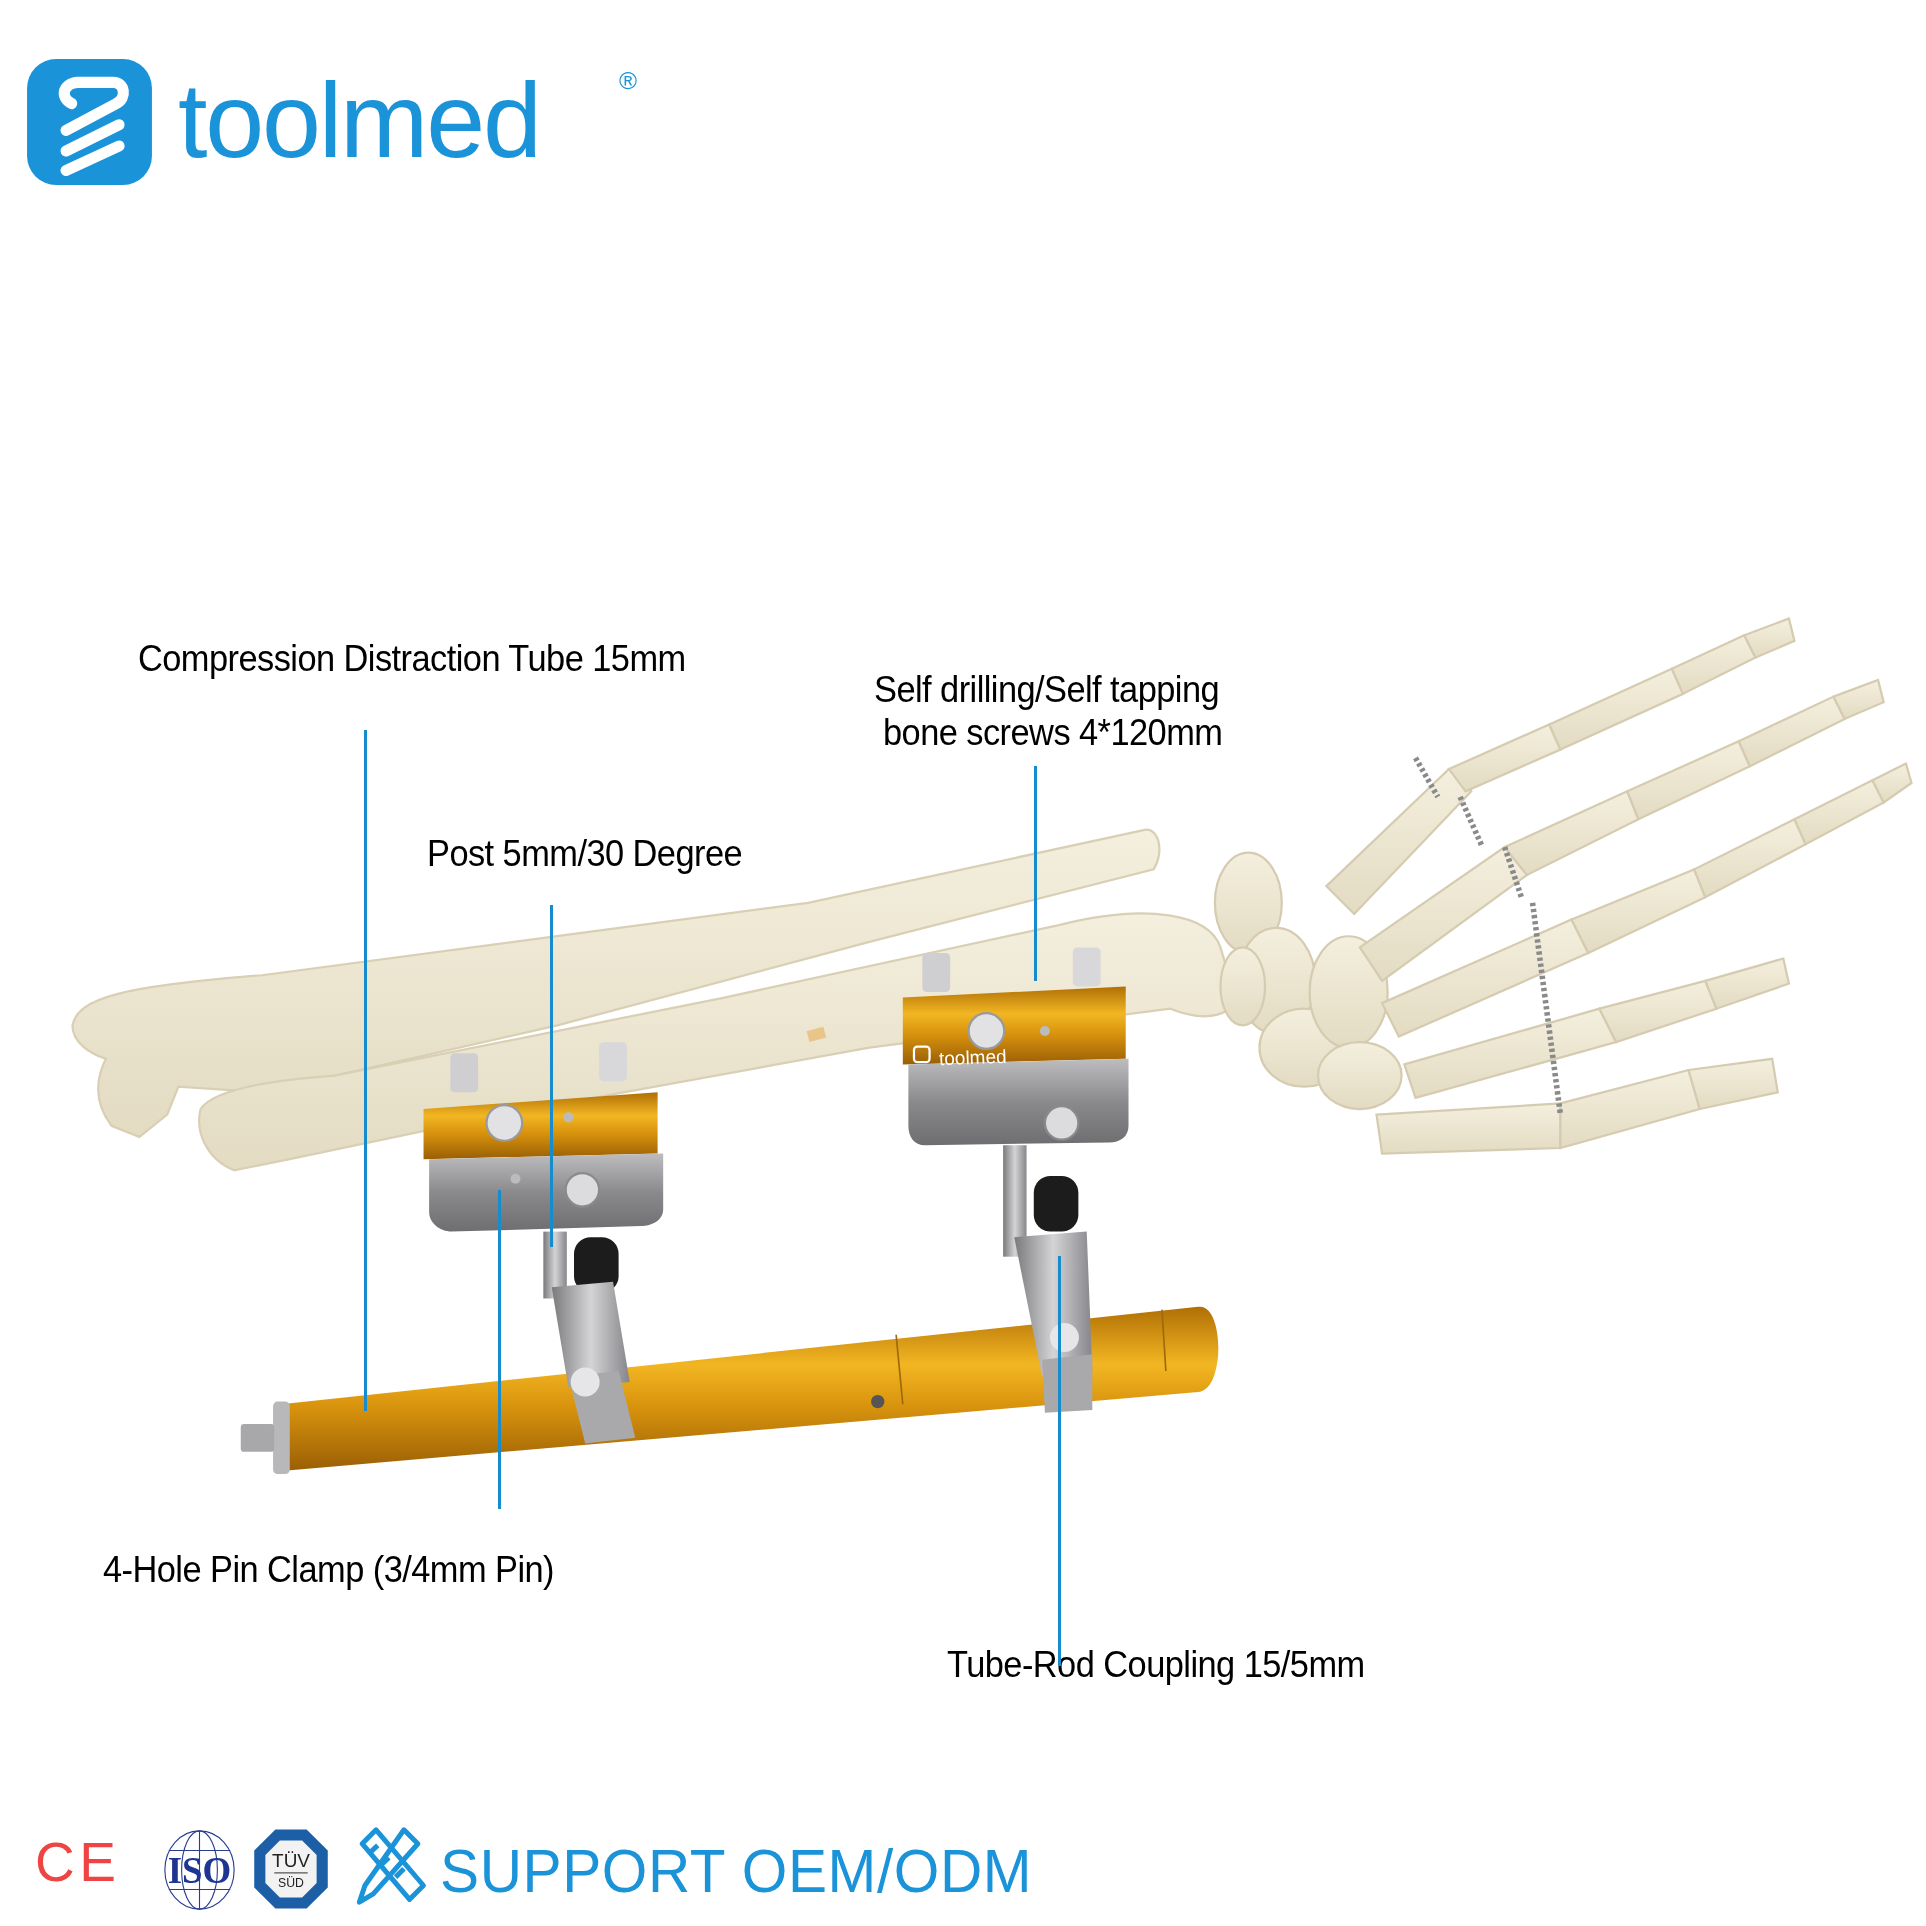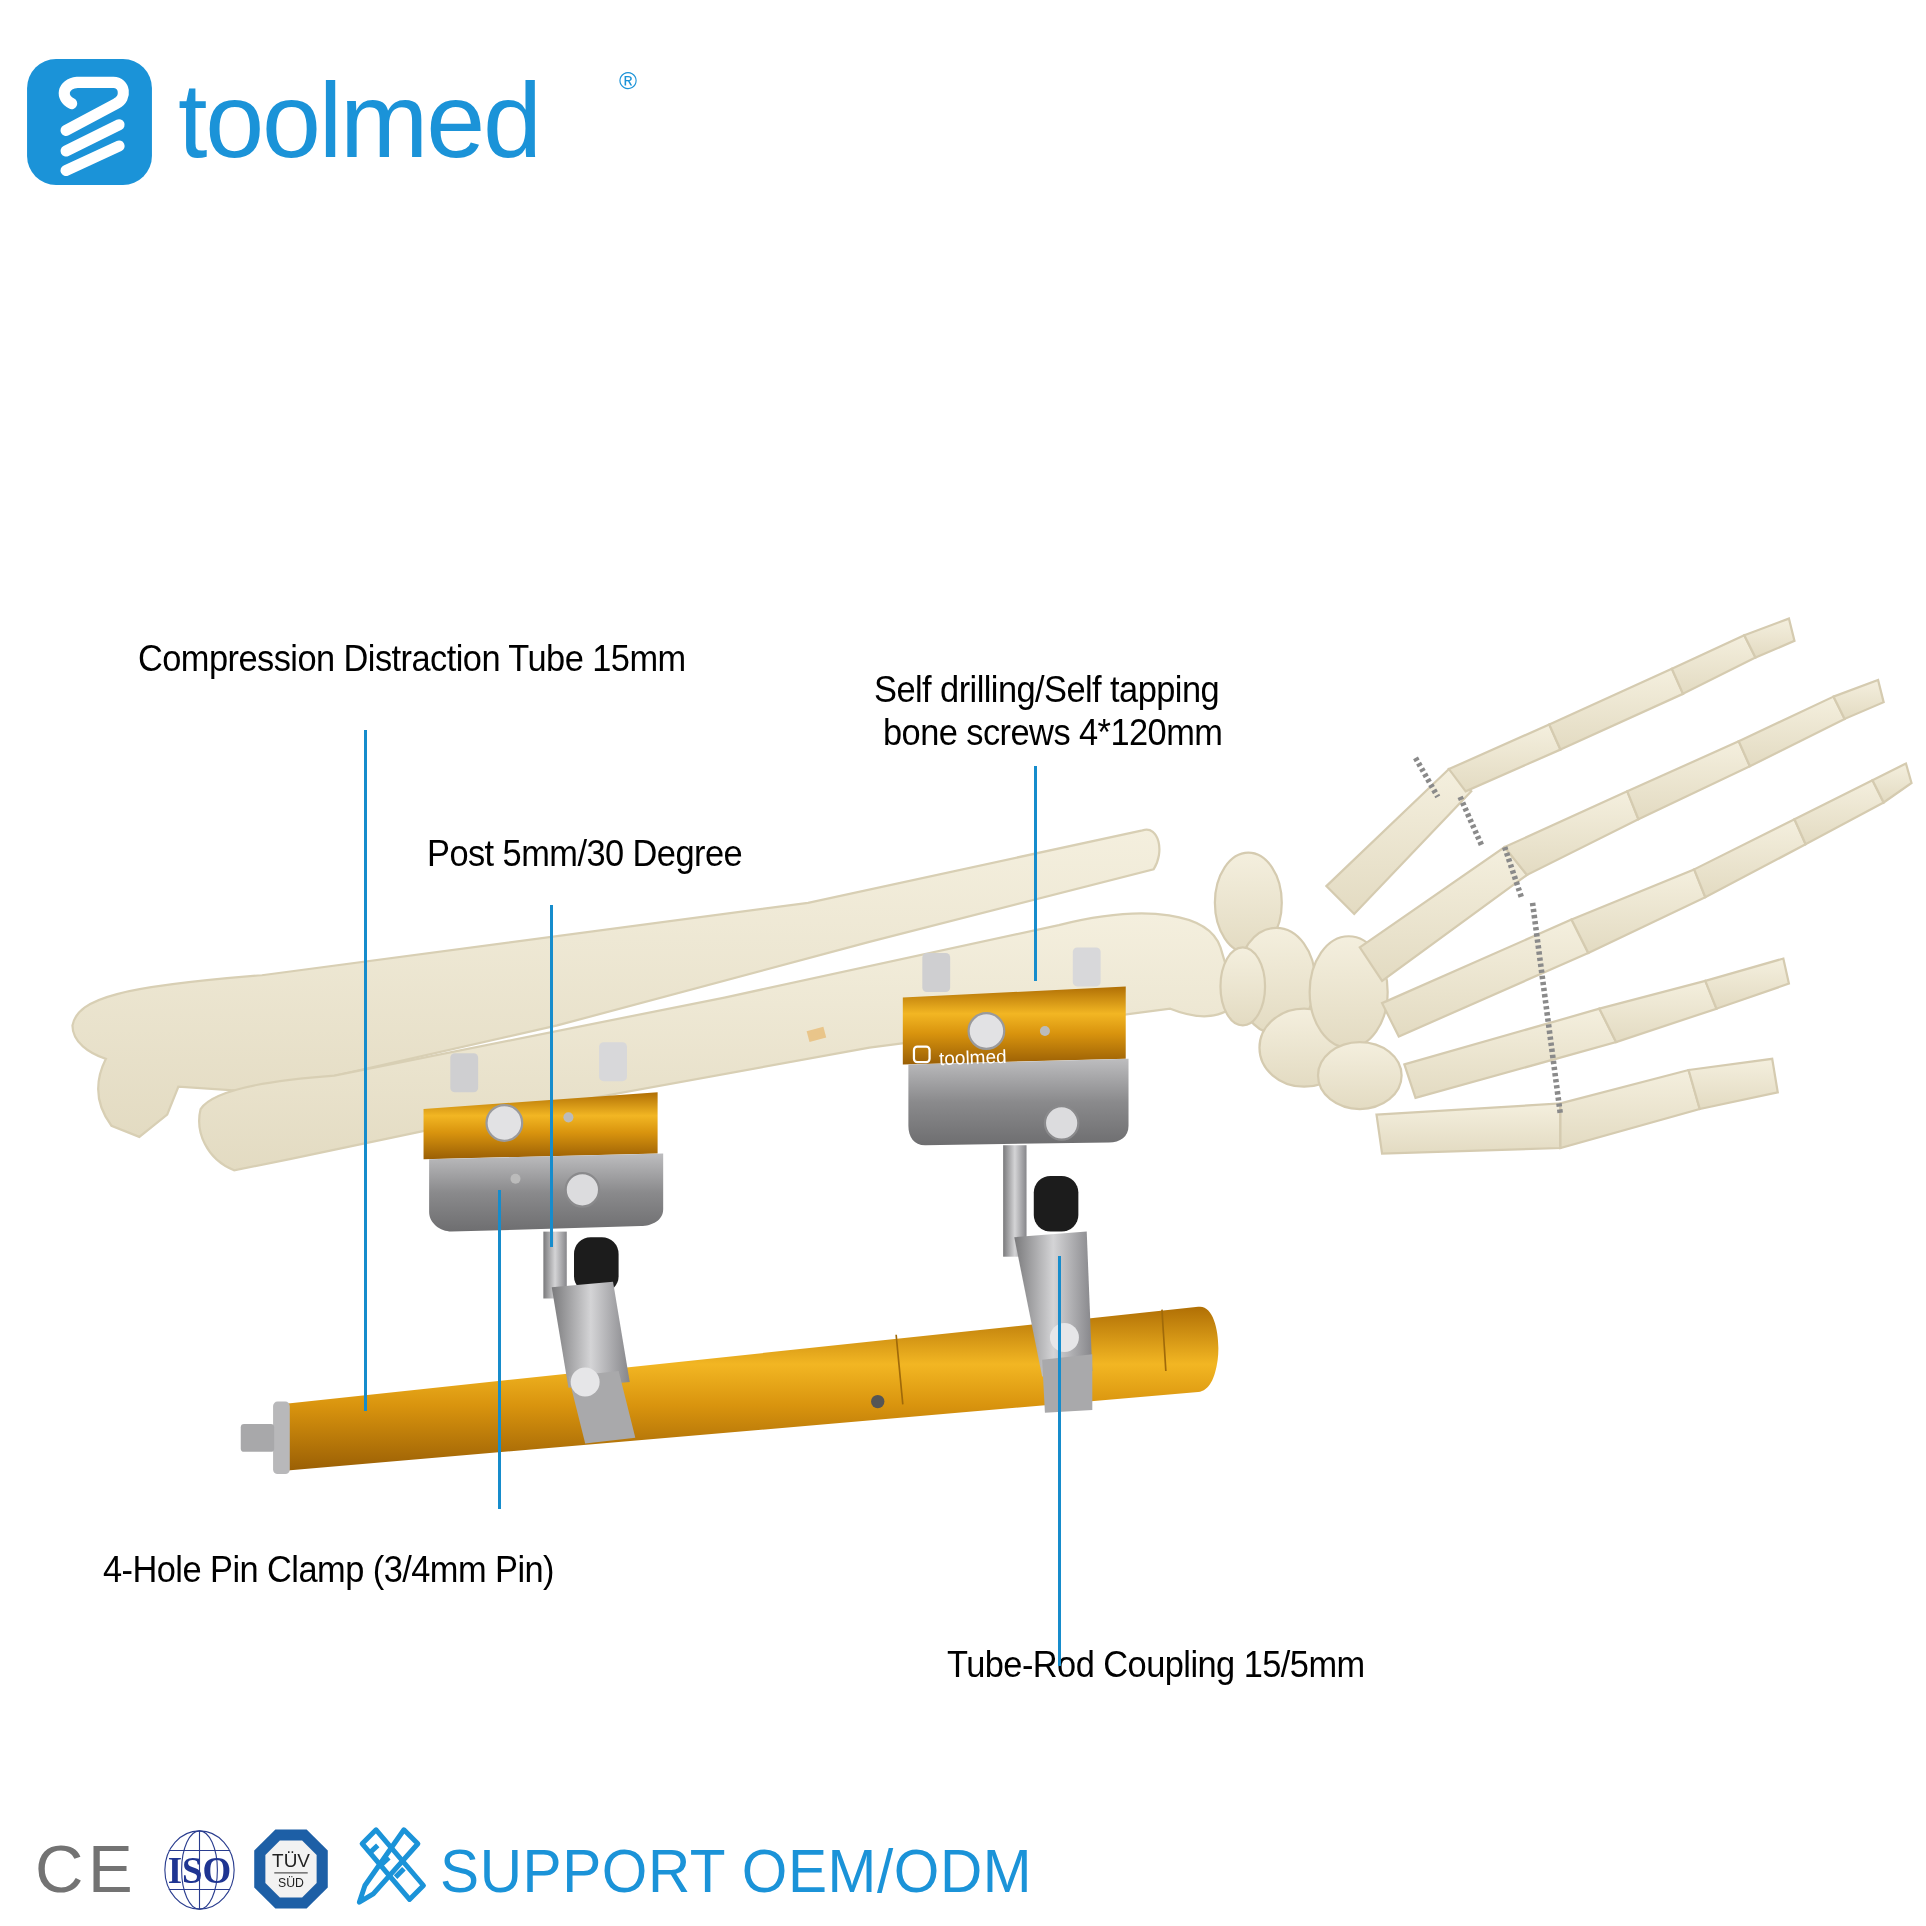--- a/index.html
+++ b/index.html
@@ -13,21 +13,21 @@
                 letter-spacing:-2.2px; font-weight:400; }
   .brand-reg  { left:619px; top:67px; font-size:24.5px; color:#1b93d8; }
 
   
   .callout { color:#000; font-size:37px; line-height:1.16; white-space:nowrap; font-weight:400;
              letter-spacing:-0.6px; transform:scaleX(0.93); transform-origin:left top; }
   .leader { background:#168ccc; width:2.8px; }
 
   
   .scene { left:0; top:0; width:1926px; height:1926px; }
-  .ce { left:35px; top:1830px; font-size:67px; font-weight:400; color:#737373; letter-spacing:4.5px; }
+  .ce { left:35px; top:1830px; font-size:55px; font-weight:400; color:#ef4444; letter-spacing:4.5px; }
   .iso { left:152px; top:1828px; width:95px; height:84px; }
   .tuv { left:252px; top:1827px; width:78px; height:84px; }
   .oem-icon { left:351px; top:1824px; width:78px; height:84px; }
   .oem-text { left:440px; top:1836px; font-size:61px; color:#1b93d8; letter-spacing:0.6px;
               transform:scaleX(0.96); transform-origin:left top; }
 </style>
 </head>
 <body>
 
 <svg class="abs scene" viewBox="0 0 3456 3456">

